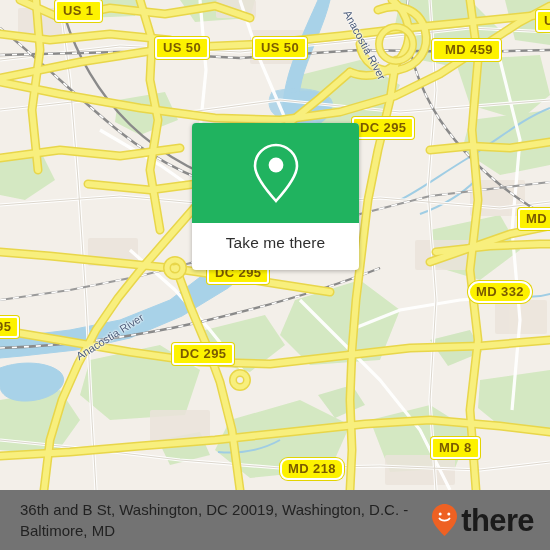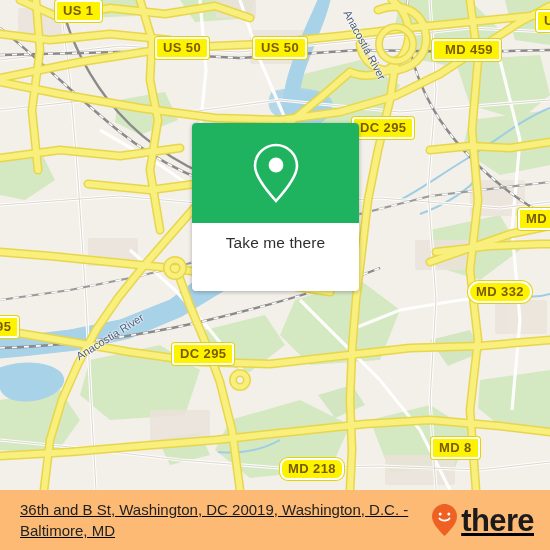--- a/index.html
+++ b/index.html
@@ -62,21 +62,21 @@
     font-size:11px;
     white-space:nowrap;
     font-family:"Liberation Sans", sans-serif;
     text-shadow:0 0 2px #fff,0 0 2px #fff,0 0 3px #fff;
   }
 
   
   .card{
     position:absolute;
     left:192px;top:123px;
-    width:167px;height:168px;
+    width:167px;height:147px;
     border-radius:4px;
     overflow:hidden;
     box-shadow:0 1px 4px rgba(0,0,0,.28);
     background:#ffffff;
   }
   .card-top{
     height:100px;
     background:#20b35f;
     display:flex;align-items:center;justify-content:center;
   }
@@ -87,22 +87,22 @@
     display:flex;align-items:center;justify-content:center;
     font-size:15.5px;
     color:#2f2f2f;
     letter-spacing:.1px;
   }
 
   
   .footer{
     position:absolute;left:0;top:490px;
     width:550px;height:60px;
-    background:#fdba74;
-    display:flex;align-items:center;text-decoration:underline;
+    background:#737373;
+    display:flex;align-items:center;
   }
   .footer-text{
     flex:1 1 auto;
     padding-left:20px;
     padding-right:8px;
     font-size:15px;
     line-height:21px;
     color:#222222;
   }
   .logo{

